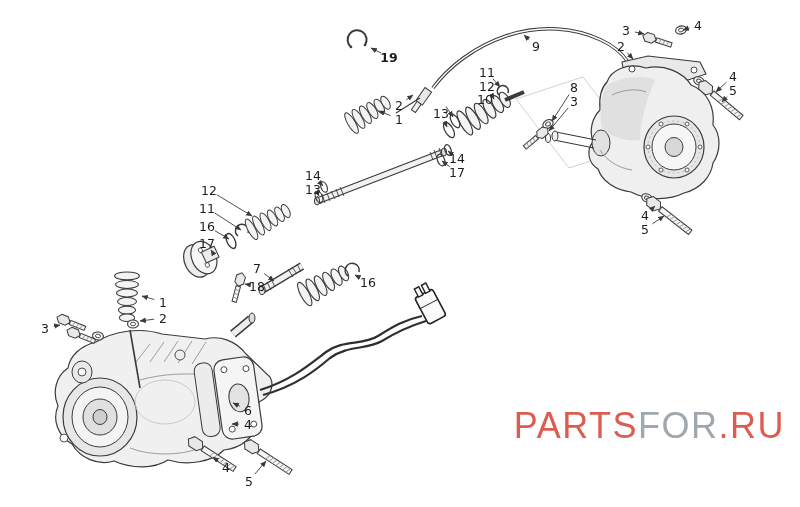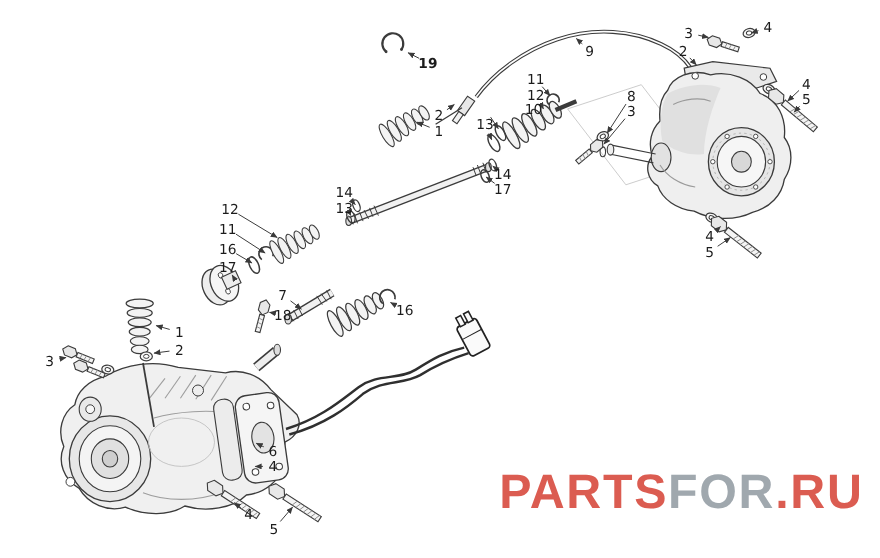--- a/index.html
+++ b/index.html
@@ -12,21 +12,21 @@
     font-family:"DejaVu Sans", sans-serif; font-size:12.5px; font-weight:400;
     color:#1c1c1c; white-space:nowrap;
   }
   .leader { stroke:#3a3a3a; stroke-width:0.9; fill:none; }
   .watermark { position:absolute; right:15px; top:404px; text-align:right; }
   .wm-tagline {
     font-family:"Liberation Sans", sans-serif; font-size:12.5px; letter-spacing:0.4px;
     color:#8f979e;
   }
   .wm-logo {
-    margin-top:22px; font-family:"Liberation Sans", sans-serif; font-size:44px; font-weight:700;
+    margin-top:4px; font-family:"Liberation Sans", sans-serif; font-size:36px; font-weight:400;
     letter-spacing:1.5px; line-height:1; opacity:0.92;
   }
 </style>
 </head>
 <body>
 
 <div class="stage">
 
   <svg id="diagram-svg" width="800" height="507" viewBox="0 0 800 507">
     <defs>

